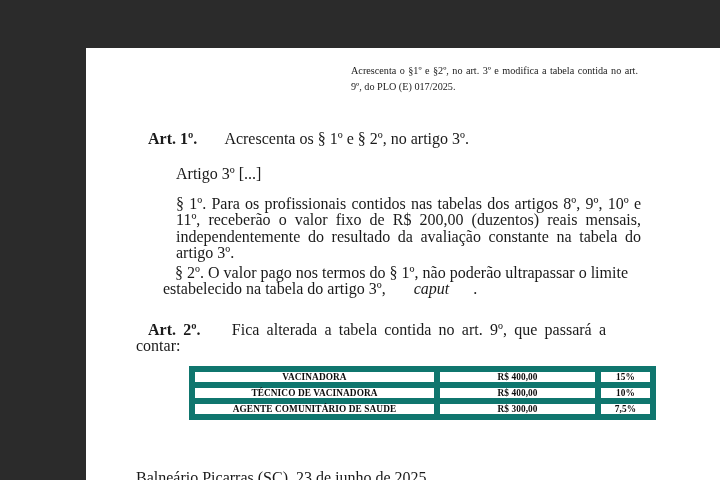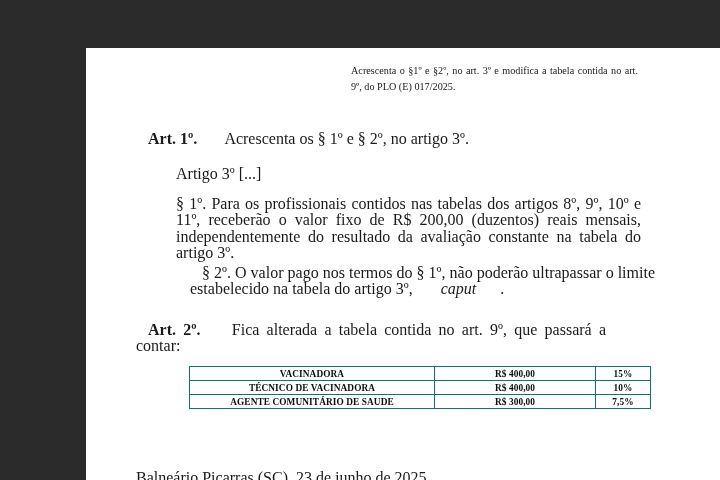--- a/index.html
+++ b/index.html
@@ -51,21 +51,21 @@
     width: 287px;
     font-size: 10.2px;
     line-height: 16.4px;
     text-align: justify;
     color: #1a1a1a;
   }
 
   #art1      { position: absolute; left: 38px;  top: 71px;  width: 470px; }
   #artigo3   { position: absolute; left: 78px;  top: 106px; width: 430px; }
   #par1      { position: absolute; left: 78px;  top: 136px; width: 465px; }
-  #par2      { position: absolute; left: 92px;  top: 205px; width: 465px; }
+  #par2      { position: absolute; left: 65px;  top: 205px; width: 465px; }
   #art2      { position: absolute; left: 38px;  top: 262px; width: 470px; }
   #artigo3b  { position: absolute; left: 38px;  top: 374px; width: 470px; }
   #local     { position: absolute; left: 38px;  top: 410px; width: 470px; }
 
   
   #tbl-wrap {
     position: absolute;
     left: 79px;   
     top: 294px;
     width: 461px;
@@ -74,21 +74,21 @@
   table.doc-table {
     border-collapse: collapse;
     width: 100%;
     table-layout: fixed;
     font-size: 9.3px;
     font-weight: bold;
     color: #0d0d0d;
   }
 
   table.doc-table td {
-    border: 1px solid #0f766e;
+    border: 6px solid #0f766e;
     height: 14px;
     padding: 0 4px;
     text-align: center;
     white-space: nowrap;
     letter-spacing: .1px;
   }
 
   table.doc-table col.c-role  { width: 245px; }
   table.doc-table col.c-value { width: 161px; }
   table.doc-table col.c-pct   { width: 55px;  }

